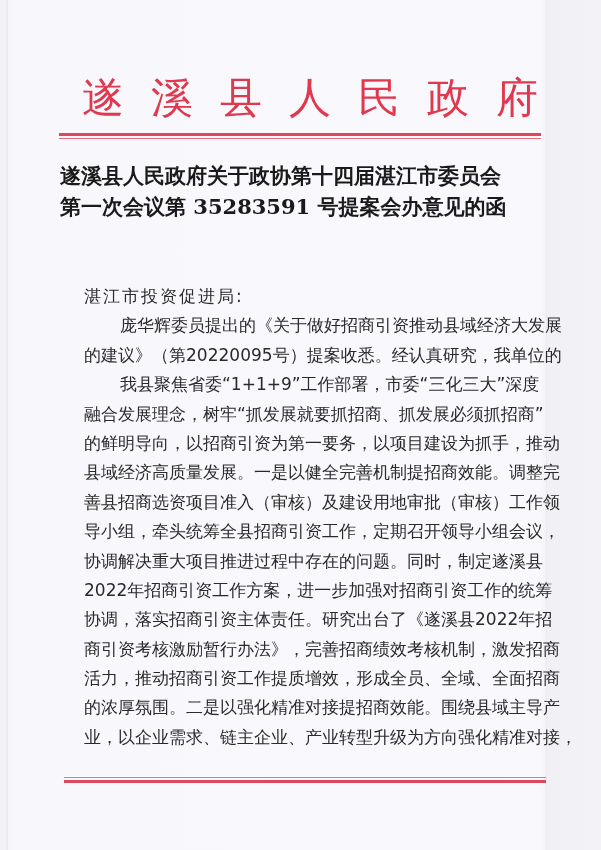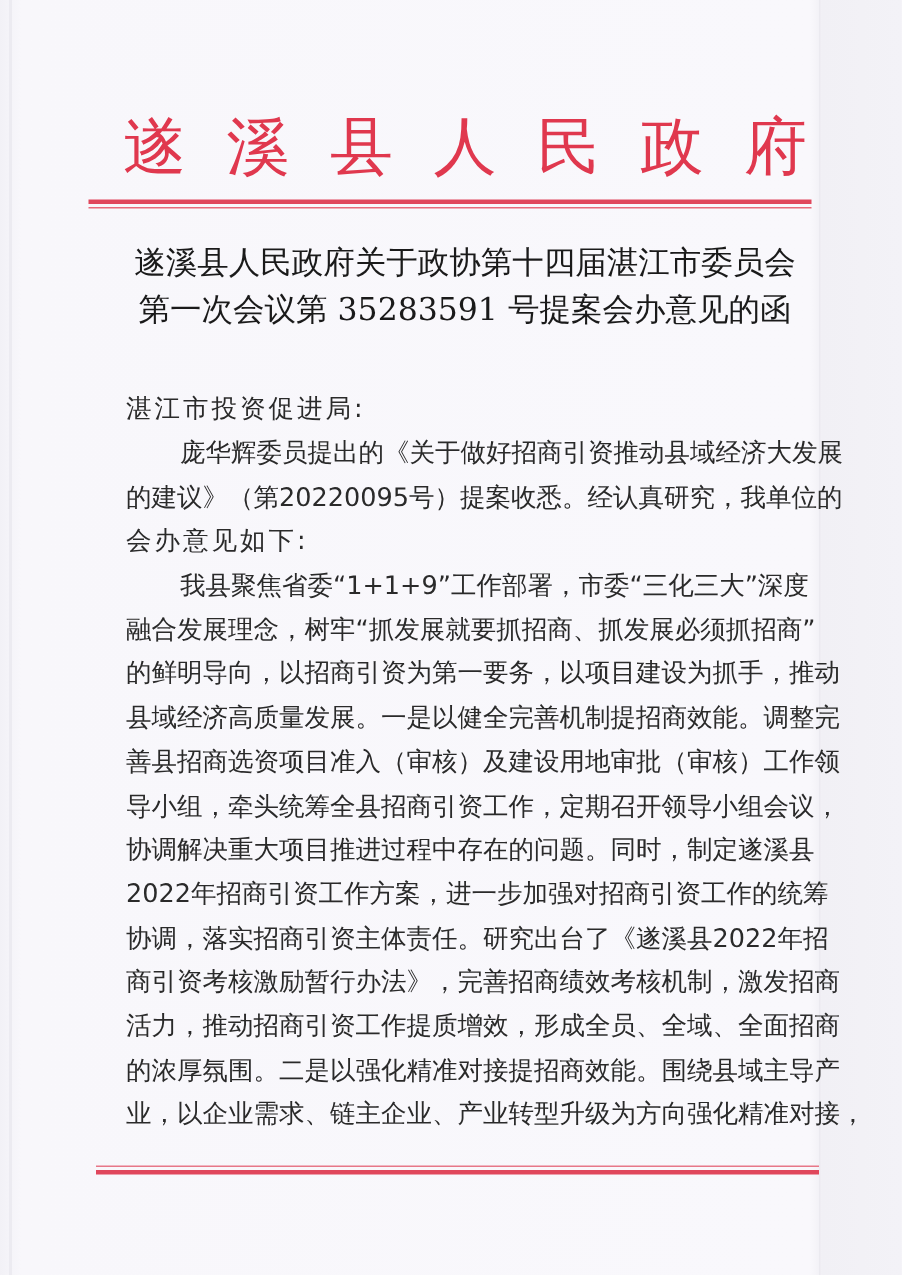--- a/index.html
+++ b/index.html
@@ -58,36 +58,35 @@
   .rule-bot-thin {
     position: absolute; left: 64px; top: 777px; width: 482px; height: 1px;
     background: #e77788;
   }
   .rule-bot-thick {
     position: absolute; left: 64px; top: 780px; width: 482px; height: 3px;
     background: #e0475c;
   }
   .doc-title {
     position: absolute;
-    left: 70px;
+    left: 60px;
     top: 160px;
     width: 480px;
-    text-align: center;
     font-family: "DejaVu Serif", "Liberation Serif", serif;
-    font-weight: normal;
+    font-weight: bold;
     font-size: 21px;
     line-height: 31px;
     color: #1a1a1a;
     letter-spacing: 0px;
   }
   .doc-title div { white-space: nowrap; }
   .body {
     position: absolute;
     left: 84px;
-    top: 259px;
+    top: 282px;
     width: 440px;
     font-family: "DejaVu Sans", "Liberation Sans", sans-serif;
     font-size: 17px;
     line-height: 29.4px;
     color: #2a2a2a;
   }
   .body .line {
     white-space: nowrap;
     height: 29.4px;
     display: flex;
@@ -186,21 +185,20 @@
         <span>认</span>
         <span>真</span>
         <span>研</span>
         <span>究</span>
         <span>，</span>
         <span>我</span>
         <span>单</span>
         <span>位</span>
         <span>的</span>
       </div>
-    <div class="line last">会办意见如下:</div>
 
     <div class="line indent">
         <span>我</span>
         <span>县</span>
         <span>聚</span>
         <span>焦</span>
         <span>省</span>
         <span>委</span>
         <span>“</span>
         <span>1</span>

